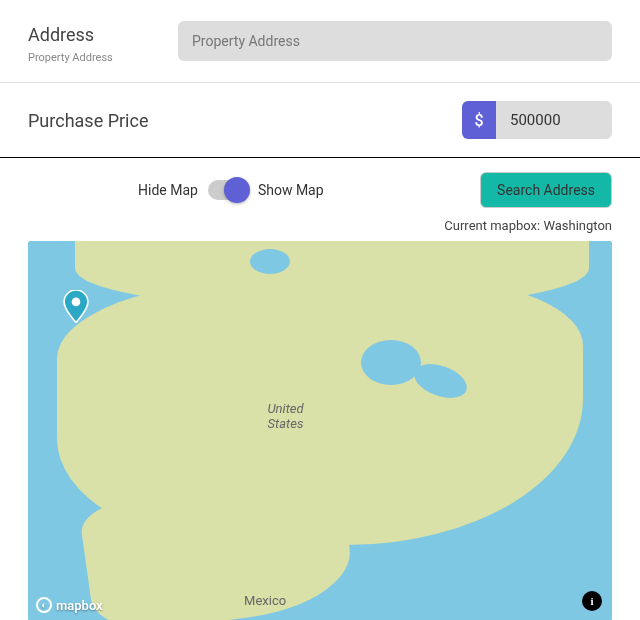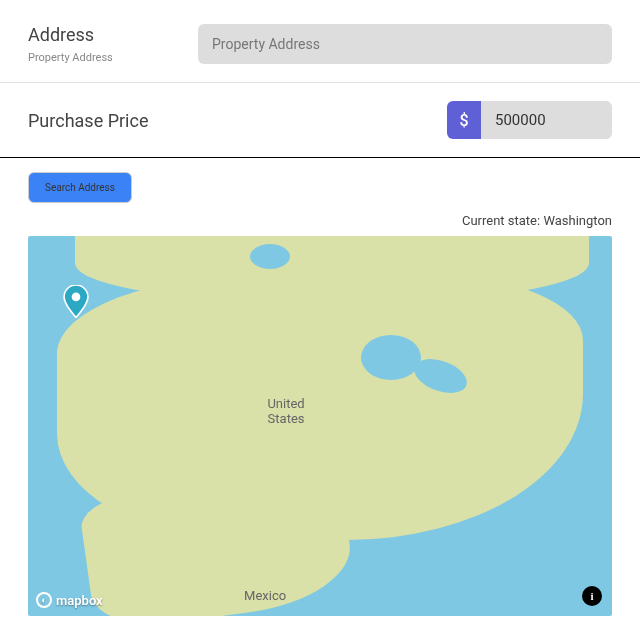--- a/index.html
+++ b/index.html
@@ -1,33 +1,33 @@
 <!DOCTYPE html>
 <html><head>
 <meta charset="utf-8">
 <style>
 * { box-sizing: border-box; margin: 0; padding: 0; }
 body { font-family: Roboto, Arial, sans-serif; width: 640px; height: 620px; background: #fff; color: #333; }
 .section { padding: 18px 28px; border-bottom: 1px solid #e0e0e0; }
-.row { display: flex; align-items: flex-end; gap: 20px; }
+.row { display: flex; align-items: center; }
 .label-col { flex: 0 0 150px; padding-top: 6px; }
 .label { font-size: 18px; color: #444; font-weight: 400; }
 .sublabel { font-size: 11px; color: #888; margin-top: 6px; }
 .input-col { flex: 1; }
 .input { width: 100%; border: none; border-radius: 6px; background: #ddd; padding: 12px 14px; font-size: 14px; color: #555; font-family: inherit; }
 .input::placeholder { color: #777; }
 .price-row { display: flex; align-items: center; justify-content: space-between; padding: 18px 28px; border-bottom: 1px solid #000000; }
 .price-input-wrap { display: flex; align-items: stretch; }
 .currency-chip { background: #5f5fd6; color: #fff; border-radius: 6px 0 0 6px; display: flex; align-items: center; justify-content: center; width: 34px; font-size: 16px; font-weight: 500; }
-.price-input { border: none; background: #ddd; border-radius: 0 6px 6px 0; padding: 10px 14px; font-size: 15px; color: #333; width: 131px; font-family: inherit; }
+.price-input { border: none; background: #ddd; border-radius: 0 6px 6px 0; padding: 10px 14px; font-size: 15px; color: #333; width: 116px; font-family: inherit; }
 .controls-bar { display: flex; align-items: center; justify-content: space-between; padding: 14px 28px 6px 28px; }
 .toggle-group { display: flex; align-items: center; gap: 10px; font-size: 14px; color: #333; margin-left: 110px; }
 .switch { position: relative; width: 40px; height: 20px; background: #ccc; border-radius: 10px; cursor: pointer; }
 .switch-thumb { position: absolute; right: -2px; top: -3px; width: 26px; height: 26px; border-radius: 50%; background: #5f5fd6; box-shadow: 0 1px 3px rgba(0,0,0,0.3); }
-.search-btn { background: #3b82f6; border: 1px solid #ccc; border-radius: 6px; padding: 9px 16px; font-size: 10px; cursor: pointer; color: #333; font-family: inherit; }
+.search-btn { background: #14b8a6; border: 1px solid #ccc; border-radius: 6px; padding: 9px 16px; font-size: 14px; cursor: pointer; color: #333; font-family: inherit; }
 .state-line { font-size: 13px; color: #444; text-align: right; padding: 4px 28px 8px 28px; }
 .map-wrap { padding: 0 28px 18px 28px; }
 .map { position: relative; width: 100%; height: 380px; border-radius: 2px; overflow: hidden; background: #7ec8e3; }
 .land { position: absolute; background: #d9e0a8; }
 .us { left: 5%; top: 10%; width: 90%; height: 70%; border-radius: 40% 30% 45% 35% / 30% 25% 55% 40%; }
 .mex { left: 10%; top: 65%; width: 45%; height: 35%; border-radius: 20% 40% 40% 30%; transform: rotate(-8deg); }
 .can { left: 8%; top: -8%; width: 88%; height: 25%; border-radius: 0 0 40% 40%; }
 .map-label { position: absolute; font-size: 13px; color: #666; text-align: center; line-height: 1.2; }
 .marker { position: absolute; left: 6%; top: 13%; width: 26px; height: 26px; }
 .marker svg { display: block; }
@@ -53,36 +53,43 @@
 
 <div class="price-row">
   <div class="label">Purchase Price</div>
   <div class="price-input-wrap">
     <div class="currency-chip">$</div>
     <input class="price-input" value="500000" style="">
   </div>
 </div>
 
 <div class="controls-bar">
+  <div class="toggle-group">
+    <span>Hide Map</span>
+    <div class="switch">
+      <div class="switch-thumb"></div>
+    </div>
+    <span>Show Map</span>
+  </div>
   <button class="search-btn">Search Address</button>
 </div>
 
 <div class="state-line">
-  <span>Current state: </span><span>Washington</span>
+  <span>Current mapbox: </span><span>Washington</span>
 </div>
 
 <div class="map-wrap">
   <div class="map">
     <div class="land can"></div>
     <div class="land us"></div>
     <div class="land mex"></div>
     <div class="lake" style="left:57%; top:26%; width:60px; height:45px;"></div>
     <div class="lake" style="left:66%; top:33%; width:55px; height:30px; transform:rotate(20deg);"></div>
     <div class="lake" style="left:38%; top:2%; width:40px; height:25px;"></div>
-    <div class="map-label" style="left:41%; top:42%; white-space:pre;">United
+    <div class="map-label" style="left:41%; top:42%; white-space:pre;font-style:italic;">United
 States</div>
     <div class="map-label" style="left:37%; bottom:12px;">Mexico</div>
     <div class="marker">
       <svg viewBox="0 0 24 30">
           <path d="M12 0C6 0 1 5 1 11c0 7 11 19 11 19s11-12 11-19C23 5 18 0 12 0z" fill="#2aa8c4" stroke="#fff" stroke-width="1.5"></path>
           <circle cx="12" cy="11" r="4" fill="#fff"></circle>
         </svg>
     </div>
     <div class="attrib">
       <span class="attrib-circle">◐</span>

